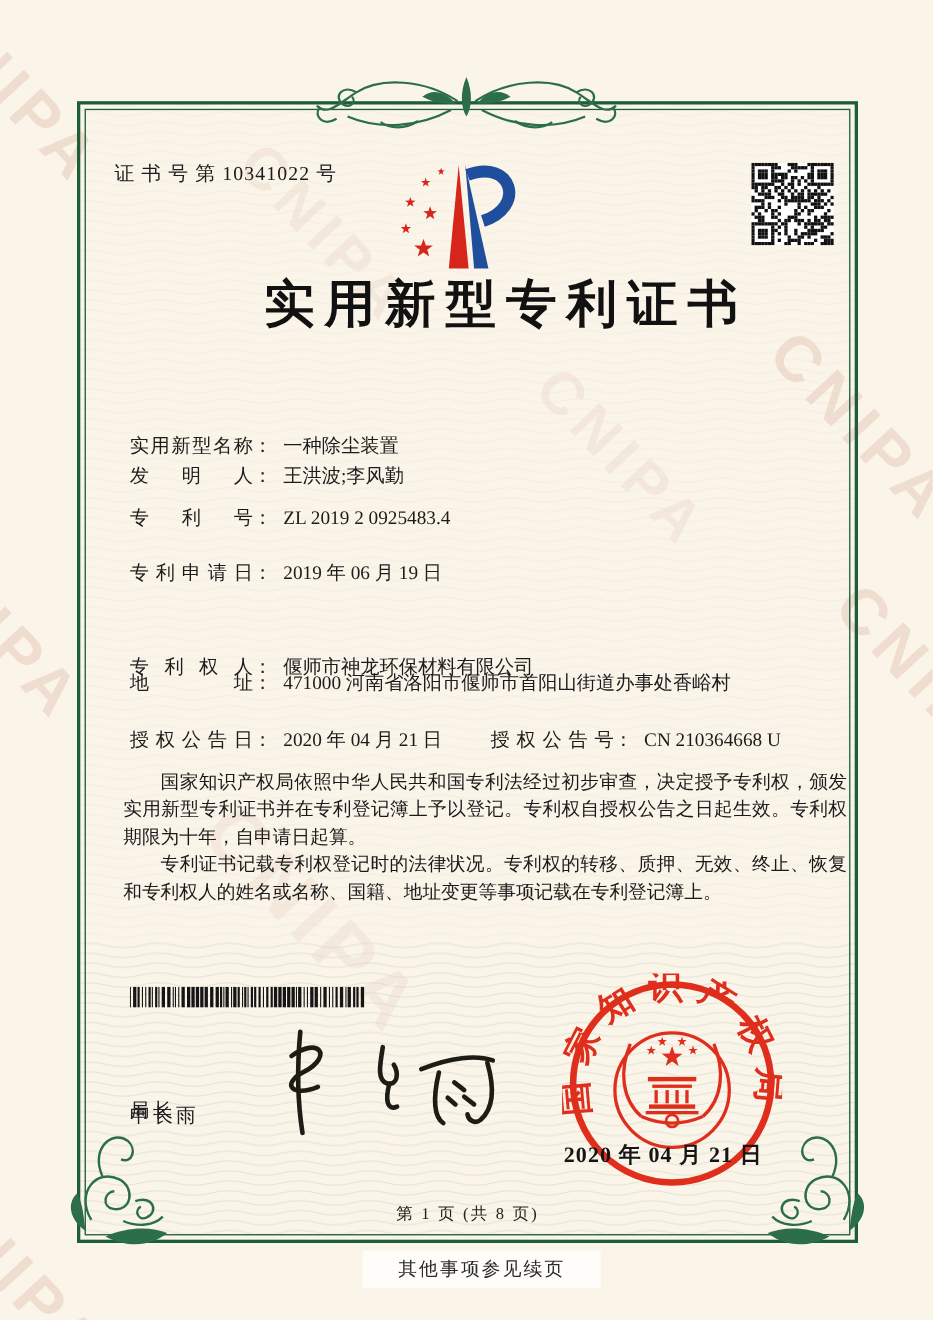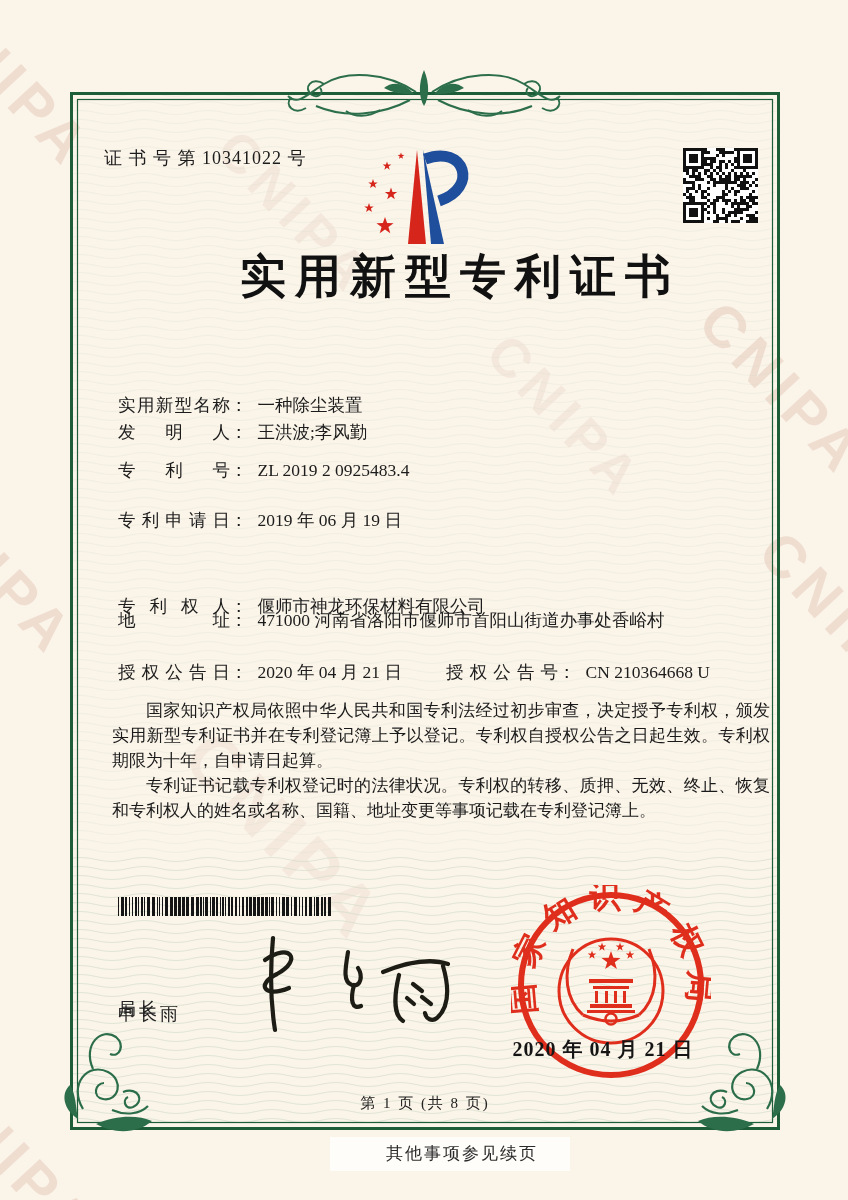--- a/index.html
+++ b/index.html
@@ -27,21 +27,21 @@
   .body-text p{margin:0;text-indent:2em;}
   
   .signer{left:118px;font-size:18px;font-family:"Liberation Sans","DejaVu Sans",sans-serif;
           letter-spacing:3px;color:#222;}
   
   .seal-date{left:505px;top:1036px;width:196px;text-align:center;font-size:20px;
              font-weight:bold;color:#151515;letter-spacing:1px;z-index:6;}
   .page-indicator{left:70px;top:1094px;width:710px;text-align:center;font-size:15px;
                   letter-spacing:2px;color:#222;}
   .note-box{left:330px;top:1137px;width:216px;height:34px;line-height:34px;background:#fefdf9;
-            text-align:center;font-size:17px;letter-spacing:2px;color:#2a2a2a;z-index:3;padding-left:24px;}
+            text-align:center;font-size:17px;letter-spacing:2px;color:#2a2a2a;z-index:3;}
   svg{display:block;}
   .layer{position:absolute;left:0;top:0;}
 </style>
 </head>
 <body>
 
 <div class="page">
 
   <div class="wm" style="left:-38px;top:-20px;font-size:58px;">CNIPA</div>
   <div class="wm" style="left:250px;top:118px;font-size:54px;opacity:.5;">CNIPA</div>

